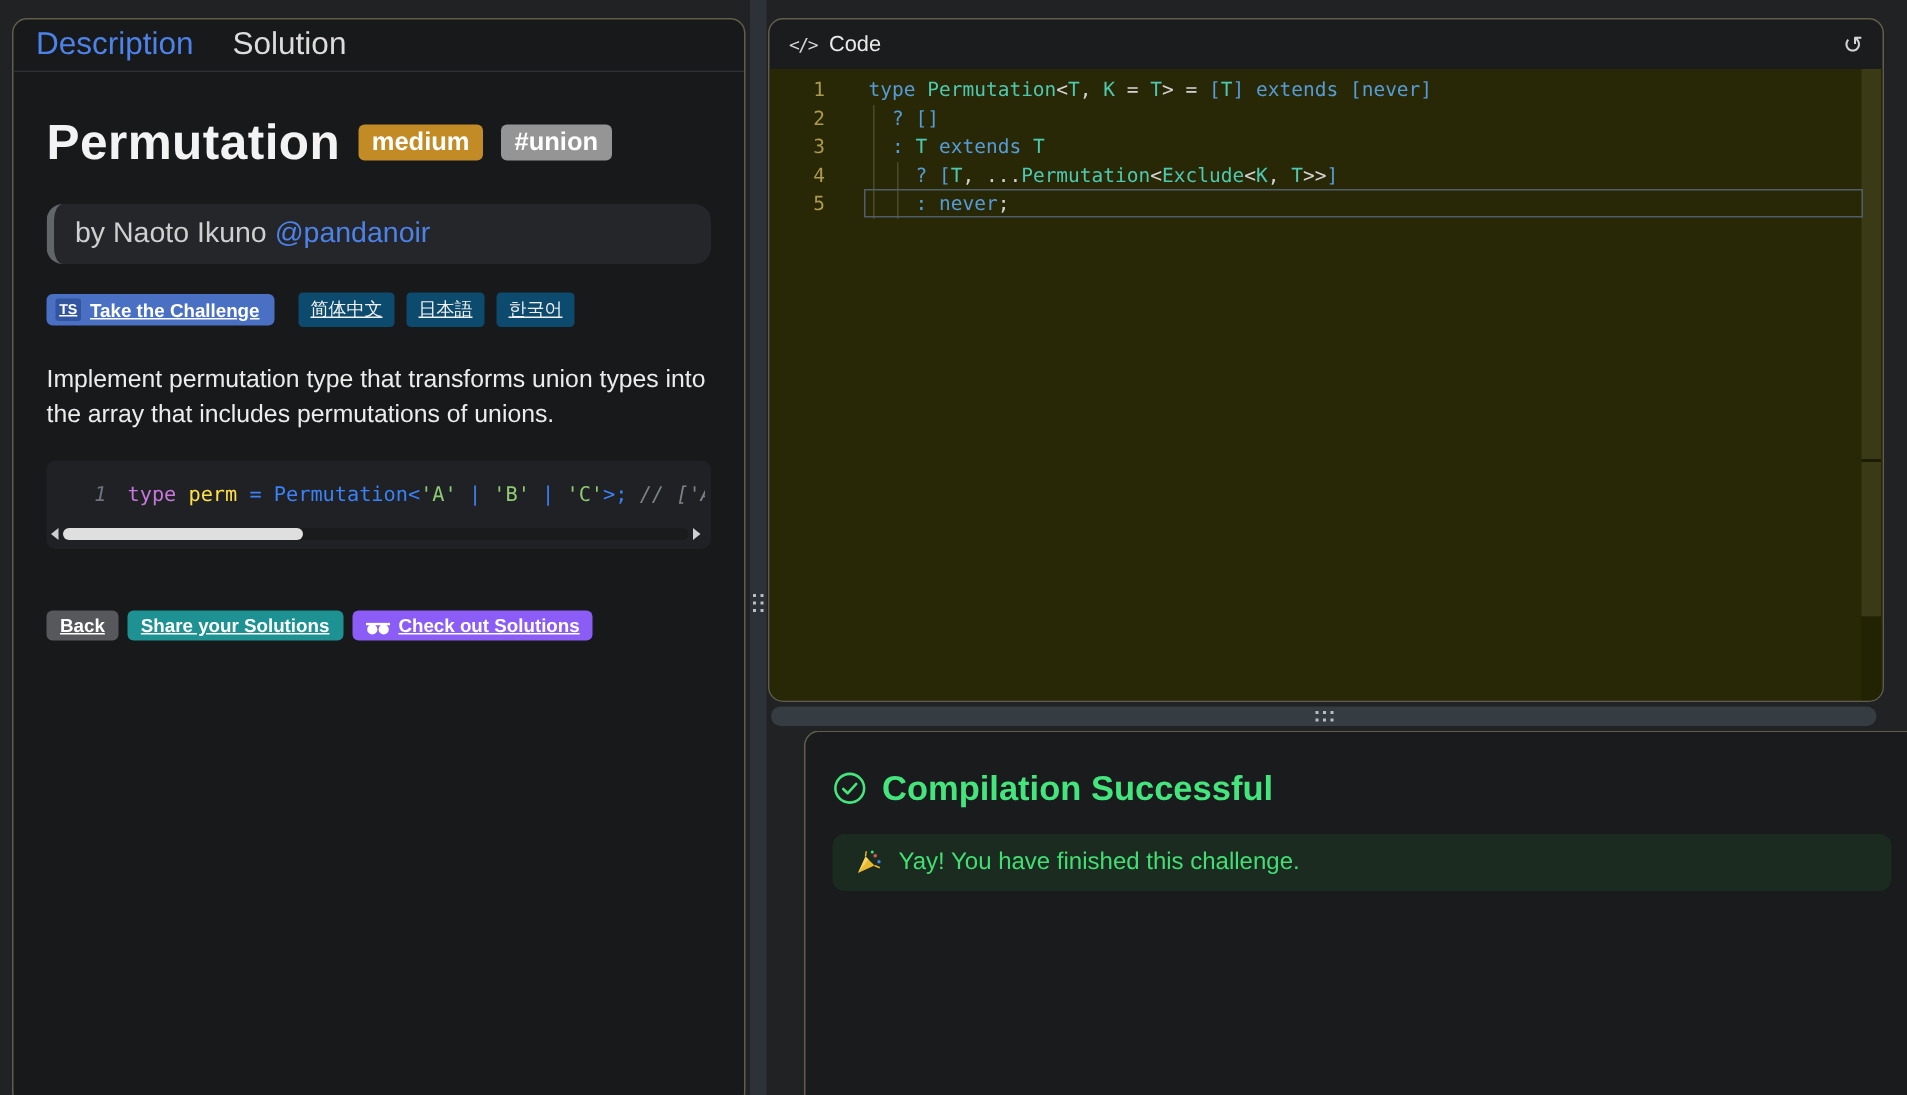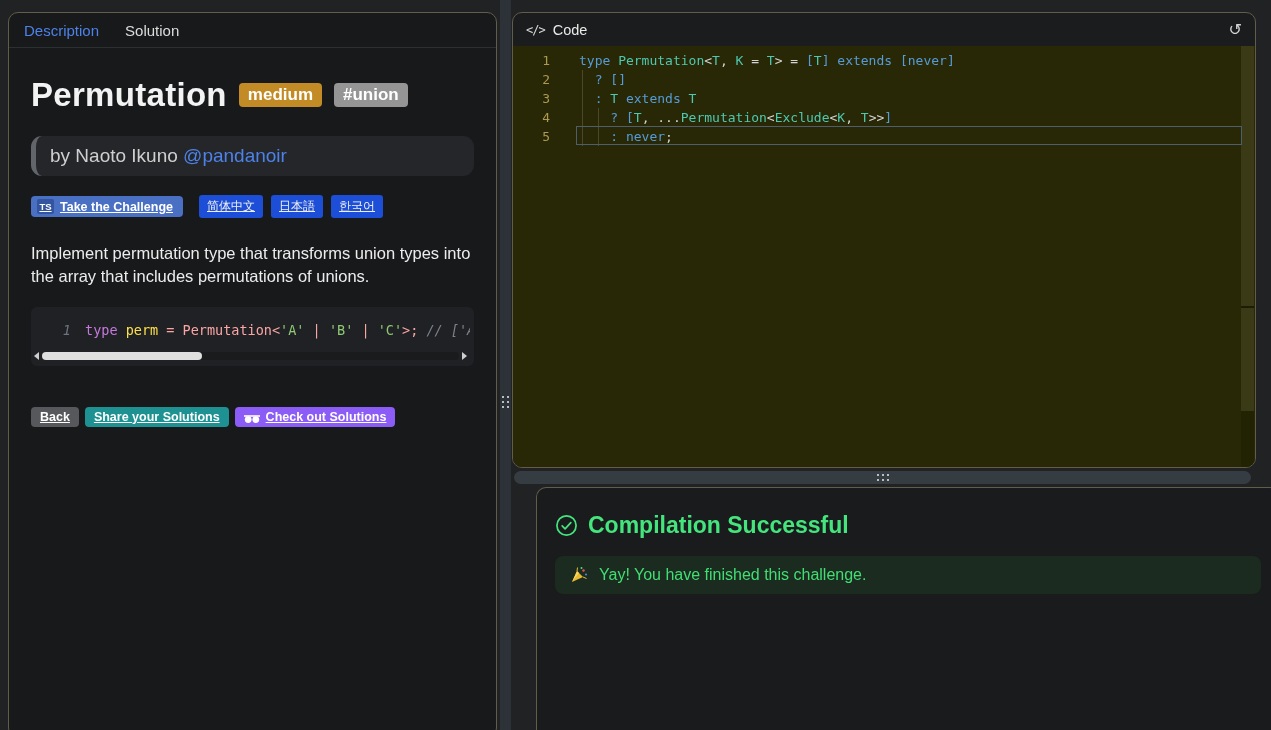--- a/index.html
+++ b/index.html
@@ -3,40 +3,40 @@
 <meta charset="utf-8">
 <style>
   * { box-sizing: border-box; margin: 0; padding: 0; }
   html,body { width:1271px; height:730px; background:#202224; overflow:hidden;
               font-family:"Liberation Sans", sans-serif; }
 
   
   .panel { position:absolute; border:1px solid #625c4b; border-radius:10px; overflow:hidden; }
   #left-panel { left:8px; top:12px; width:489px; height:726px; background:#17191b; }
   .tabbar { height:35px; display:flex; align-items:center; gap:26px; padding:0 15px;
-            border-bottom:1px solid #2d3033; font-size:15px; }
+            border-bottom:1px solid #2d3033; font-size:21px; }
   .tab-active { color:#4d82e8; cursor:pointer; }
   .tab { color:#dcdcdc; cursor:pointer; }
   .left-body { padding:18px 22px 0 22px; }
   .title-row { display:flex; align-items:center; gap:12px; margin-top:10px; }
   h1.title { font-size:33px; font-weight:bold; color:#f3f3f3; letter-spacing:.3px; }
   .badge { font-size:17px; font-weight:bold; color:#fff; padding:2px 9px; border-radius:4px; }
   .badge-difficulty { background:#c28b26; }
   .badge-tag { background:#959595; }
   .quote { margin-top:22px; background:#242629; border-left:5px solid #62656a;
            padding:9px 14px; font-size:19px; color:#cfcfcf;border-radius:11px; }
   .quote a { color:#4d82e8; text-decoration:none; }
   .actions { margin-top:19px; display:flex; align-items:center; }
   .btn { border:none; cursor:pointer; color:#fff; font-weight:bold; font-size:12.5px;
          border-radius:4px; padding:3px 9px; font-family:"Liberation Sans",sans-serif;text-decoration:underline; }
   .btn-challenge { background:#4a70c4; display:flex; align-items:center; gap:6px; padding:3px 10px 3px 6px; }
   .ts-logo { width:17px; height:15px; background:#33549e; border-radius:2px; font-size:9.5px;
              font-weight:bold; color:#fff; display:grid; place-items:center; }
   .lang-badges { display:flex; gap:8px; margin-left:16px; }
-  .btn-lang { background:#1d4ed8; color:#f0f0f0; font-weight:normal; font-size:12px; padding:3px 8px; border-radius:3px; }
+  .btn-lang { background:#0c4a6e; color:#f0f0f0; font-weight:normal; font-size:12px; padding:3px 8px; border-radius:3px; }
   .desc { margin-top:24px; font-size:16.5px; line-height:1.42; color:#ececec; width:452px; }
   .codeblock { margin-top:18px; background:#1f2124; border-radius:6px; padding:15px 4px 5px 0; }
   .code-line { display:flex; white-space:pre; font:13.5px/17px "DejaVu Sans Mono", monospace; overflow:hidden; }
   .code-num { width:40px; text-align:right; margin-right:14px; color:#6e737d; font-style:italic; flex:none; }
   .hscroll { margin-top:13px; height:9px; display:flex; align-items:center; gap:3px; padding:0 3px; }
   .arr { width:0; height:0; border-top:4px solid transparent; border-bottom:4px solid transparent; }
   .arr-left  { border-right:5px solid #cfcfcf; }
   .arr-right { border-left:5px solid #cfcfcf; }
   .hscroll-track { flex:1; position:relative; height:8px; background:#1a1b1d; border-radius:4px; }
   .hscroll-thumb { position:absolute; left:0; top:0; width:160px; height:8px; background:#dfdfdf; border-radius:4px; cursor:pointer; }
@@ -69,21 +69,21 @@
   .current-line { position:absolute; left:63px; right:13px; top:80px; height:19px;
                   border:1px solid #4f5e6b; }
   .scroll-col-a { position:absolute; right:1px; top:0; width:13px; height:365px; background:#3a3b16; }
   .scroll-col-b { position:absolute; right:1px; top:365px; bottom:0; width:13px; background:#222303; }
   .scroll-divider { position:absolute; right:1px; top:260px; width:13px; height:2px; background:#1c1d04; }
   .tk-kw  { color:#569cd6; }
   .tk-typ { color:#4ec9b0; }
   .tk-pun { color:#d4d4d4; }
   .tk-kw2 { color:#c678dd; }
   .tk-var { color:#fde047;text-align:center; }
-  .tk-pl  { color:#fca5a5; }
+  .tk-pl  { color:#3b82f6; }
   .tk-str { color:#8ec973; }
   .tk-com { color:#7c828c; font-style:italic; }
 
   
   #results-panel { left:536px; top:487px; width:744px; height:243px; background:#191b1d; border-bottom:none; border-radius:10px 10px 0 0; }
   .result-header { margin:24px 18px 0; display:flex; align-items:center; gap:10px;
                    color:#45e57d; font-size:23px; font-weight:bold; }
   .result-msg { margin:17px 18px 0; height:38px; background:#1b2b1f; border-radius:8px;
                 display:flex; align-items:center; gap:11px; padding:0 15px;
                 color:#41df73; font-size:16px; }

